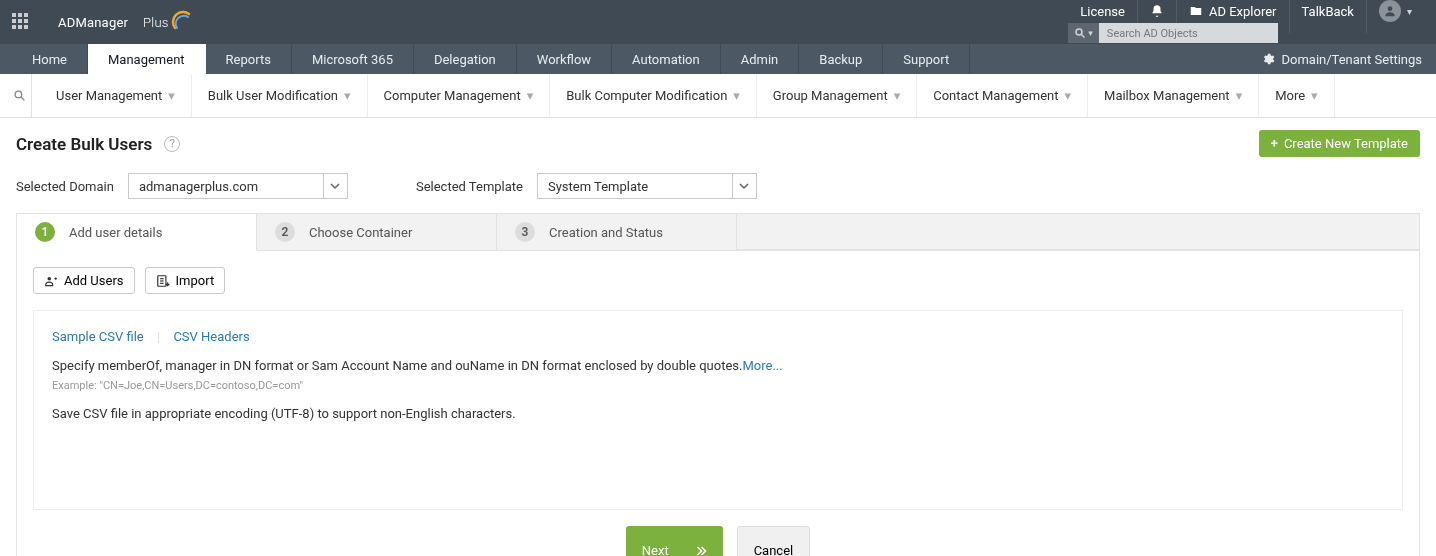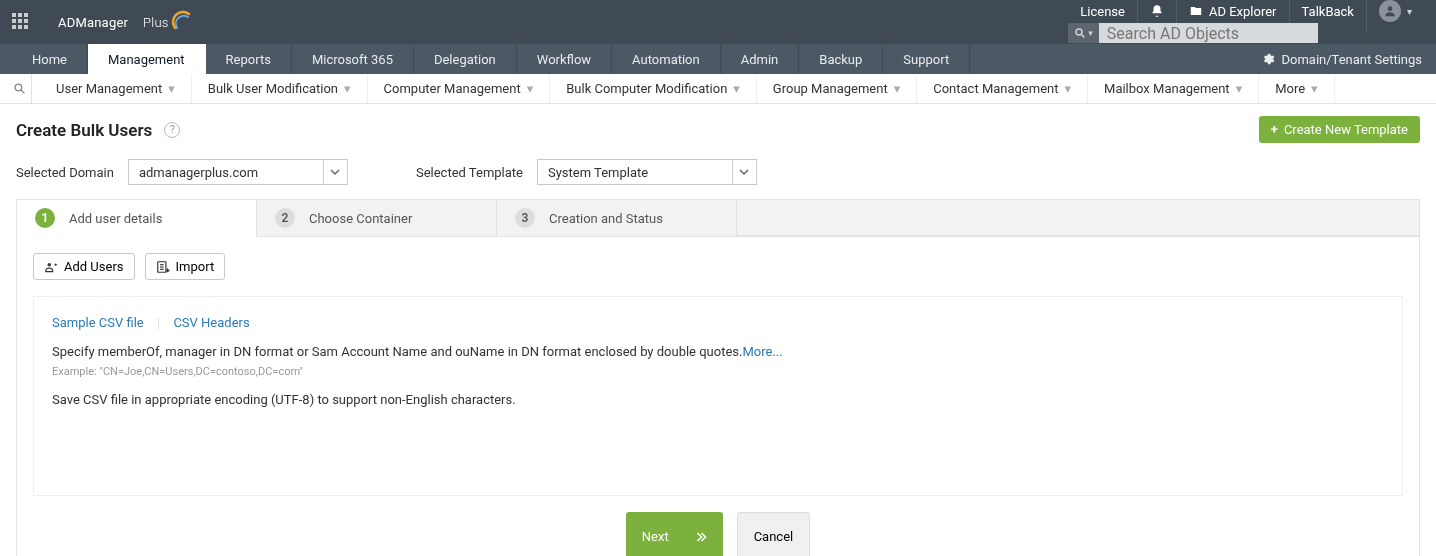--- a/index.html
+++ b/index.html
@@ -37,21 +37,21 @@
       height: 44px;
     }
     .topbar-links-row { display: flex; align-items: center; height: 20px; }
     .search-wrap {
       display: flex; align-items: center; background: #6b747c; height: 20px; border-radius: 2px;
       margin-top: 2px;
       width: 210px;
     }
     .search-wrap .mag { padding: 0 6px; color: #cfd4d8; background:#5d666e; height:100%; display:flex;align-items:center; border-top-left-radius:2px;border-bottom-left-radius:2px;}
     .search-wrap input {
-      background: #d7dadd; border: none; height: 20px; flex:1; padding: 0 8px; font-size: 16px; color:#333;
+      background: #d7dadd; border: none; height: 20px; flex:1; padding: 0 8px; font-size: 11px; color:#333;
       outline: none;
     }
     .search-wrap input::placeholder { color: #777; }
 
     
     .mainnav {
       background: #4c5863;
       height: 30px;
       display: flex;
       align-items: stretch;
@@ -62,21 +62,21 @@
       border-right: 1px solid #3f4a54; font-size: 13px;
     }
     .mainnav .tab.active { background: #fff; color: #0f172a; border-right-color: transparent; }
     .mainnav-spacer { flex: 1; }
     .domain-settings {
       display: flex; align-items: center; gap: 6px; color: #e9ecee; padding: 0 14px; cursor: pointer; font-size: 13px;
     }
 
     
     .subnav {
-      height: 30px; border-bottom: 1px solid #e1e1e1; display: flex; align-items: center;
+      height: 44px; border-bottom: 1px solid #e1e1e1; display: flex; align-items: center;
       padding: 0 8px; background: #fff;
     }
     .subnav .search-icon-box {
       width: 24px; display:flex; justify-content:center; color:#888; border-right: 1px solid #e1e1e1; height: 100%; align-items:center; cursor:pointer; margin-right: 8px;
     }
     .subnav .subitem {
       padding: 0 16px; height: 100%; display:flex; align-items:center; gap:6px; color:#333; cursor:pointer;
       border-right: 1px solid #eee;
     }
     .subnav .subitem .caret { color:#aaa; }

